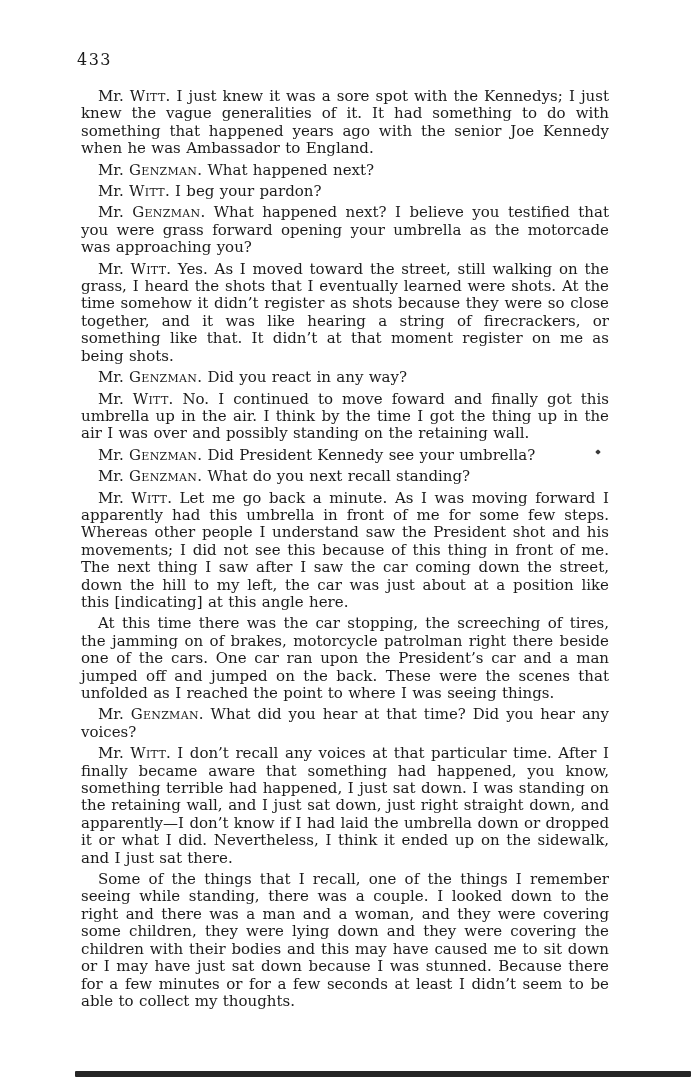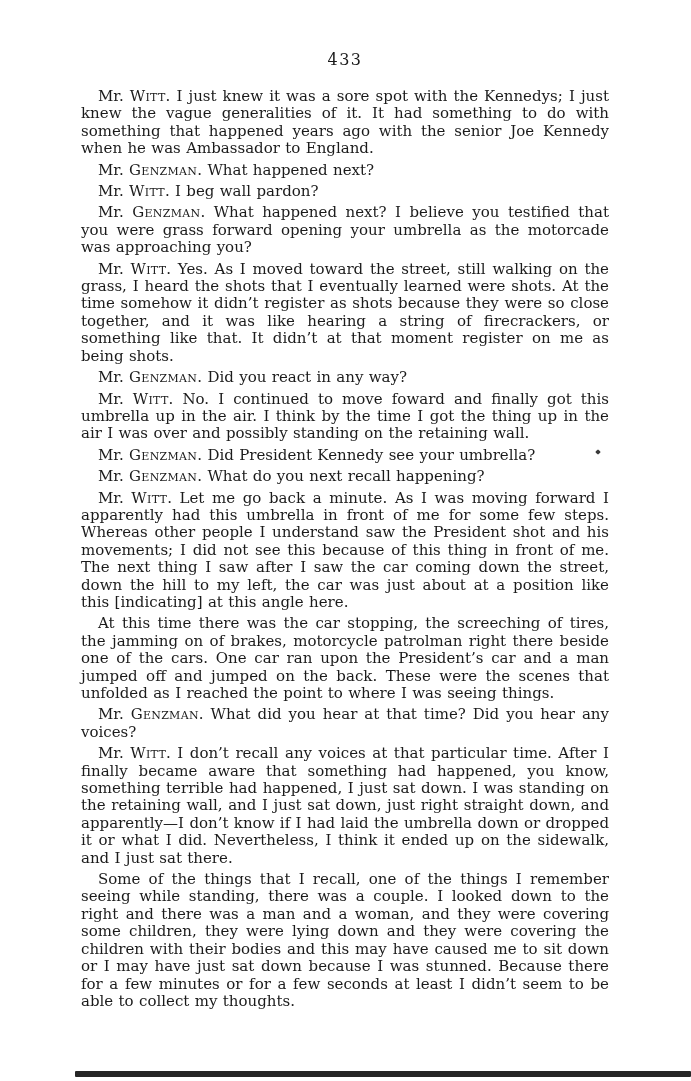--- a/index.html
+++ b/index.html
@@ -18,21 +18,20 @@
   .page {
     position: absolute;
     inset: 0;
     background: #ffffff;
   }
   .page-number {
     position: absolute;
     top: 50px;
     left: 77px;
     width: 536px;
-    text-align: center;
     font-size: 16px;
     letter-spacing: 1.5px;
   }
   .transcript {
     position: absolute;
     top: 84px;
     left: 77px;
     width: 536px;
     font-size: 15px;
     line-height: 17.4px;
@@ -70,34 +69,34 @@
 </head>
 <body>
 
 <div class="page">
   <div class="page-number">433</div>
   <div class="transcript" id="transcript">
   <p class="para"><span class="speaker-prefix">Mr. </span><span class="speaker-name">Witt</span><span class="para-text">. I just knew it was a sore spot with the Kennedys; I just knew the vague generalities of it. It had something to do with something that happened years ago with the senior Joe Kennedy when he was Ambassador to England.</span></p>
 
   <p class="para"><span class="speaker-prefix">Mr. </span><span class="speaker-name">Genzman</span><span class="para-text">. What happened next?</span></p>
 
-  <p class="para"><span class="speaker-prefix">Mr. </span><span class="speaker-name">Witt</span><span class="para-text">. I beg wall pardon?</span></p>
+  <p class="para"><span class="speaker-prefix">Mr. </span><span class="speaker-name">Witt</span><span class="para-text">. I beg your pardon?</span></p>
 
   <p class="para"><span class="speaker-prefix">Mr. </span><span class="speaker-name">Genzman</span><span class="para-text">. What happened next? I believe you testified that you were grass forward opening your umbrella as the motorcade was approaching you?</span></p>
 
   <p class="para"><span class="speaker-prefix">Mr. </span><span class="speaker-name">Witt</span><span class="para-text">. Yes. As I moved toward the street, still walking on the grass, I heard the shots that I eventually learned were shots. At the time somehow it didn’t register as shots because they were so close together, and it was like hearing a string of firecrackers, or something like that. It didn’t at that moment register on me as being shots.</span></p>
 
   <p class="para"><span class="speaker-prefix">Mr. </span><span class="speaker-name">Genzman</span><span class="para-text">. Did you react in any way?</span></p>
 
   <p class="para"><span class="speaker-prefix">Mr. </span><span class="speaker-name">Witt</span><span class="para-text">. No. I continued to move foward and finally got this umbrella up in the air. I think by the time I got the thing up in the air I was over and possibly standing on the retaining wall.</span></p>
 
   <p class="para"><span class="speaker-prefix">Mr. </span><span class="speaker-name">Genzman</span><span class="para-text">. Did President Kennedy see your umbrella?</span></p>
 
 
-  <p class="para"><span class="speaker-prefix">Mr. </span><span class="speaker-name">Genzman</span><span class="para-text">. What do you next recall happening?</span></p>
+  <p class="para"><span class="speaker-prefix">Mr. </span><span class="speaker-name">Genzman</span><span class="para-text">. What do you next recall standing?</span></p>
 
   <p class="para"><span class="speaker-prefix">Mr. </span><span class="speaker-name">Witt</span><span class="para-text">. Let me go back a minute. As I was moving forward I apparently had this umbrella in front of me for some few steps. Whereas other people I understand saw the President shot and his movements; I did not see this because of this thing in front of me. The next thing I saw after I saw the car coming down the street, down the hill to my left, the car was just about at a position like this [indicating] at this angle here.</span></p>
 
   <p class="para"><span class="speaker-prefix"></span><span class="speaker-name"></span><span class="para-text">At this time there was the car stopping, the screeching of tires, the jamming on of brakes, motorcycle patrolman right there beside one of the cars. One car ran upon the President’s car and a man jumped off and jumped on the back. These were the scenes that unfolded as I reached the point to where I was seeing things.</span></p>
 
   <p class="para"><span class="speaker-prefix">Mr. </span><span class="speaker-name">Genzman</span><span class="para-text">. What did you hear at that time? Did you hear any voices?</span></p>
 
   <p class="para"><span class="speaker-prefix">Mr. </span><span class="speaker-name">Witt</span><span class="para-text">. I don’t recall any voices at that particular time. After I finally became aware that something had happened, you know, something terrible had happened, I just sat down. I was standing on the retaining wall, and I just sat down, just right straight down, and apparently—I don’t know if I had laid the umbrella down or dropped it or what I did. Nevertheless, I think it ended up on the sidewalk, and I just sat there.</span></p>
 
   <p class="para"><span class="speaker-prefix"></span><span class="speaker-name"></span><span class="para-text">Some of the things that I recall, one of the things I remember seeing while standing, there was a couple. I looked down to the right and there was a man and a woman, and they were covering some children, they were lying down and they were covering the children with their bodies and this may have caused me to sit down or I may have just sat down because I was stunned. Because there for a few minutes or for a few seconds at least I didn’t seem to be able to collect my thoughts.</span></p>

